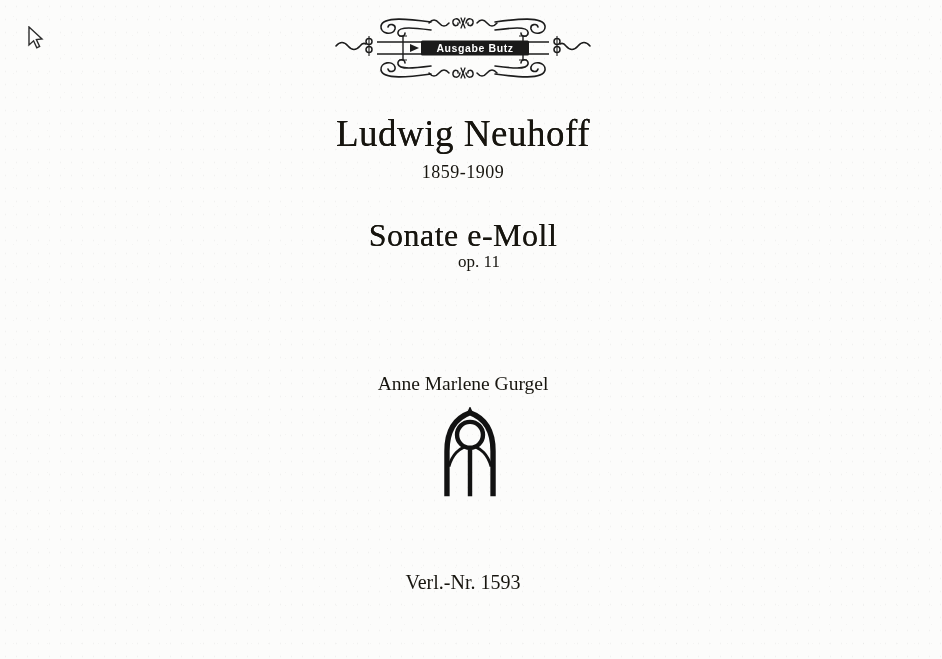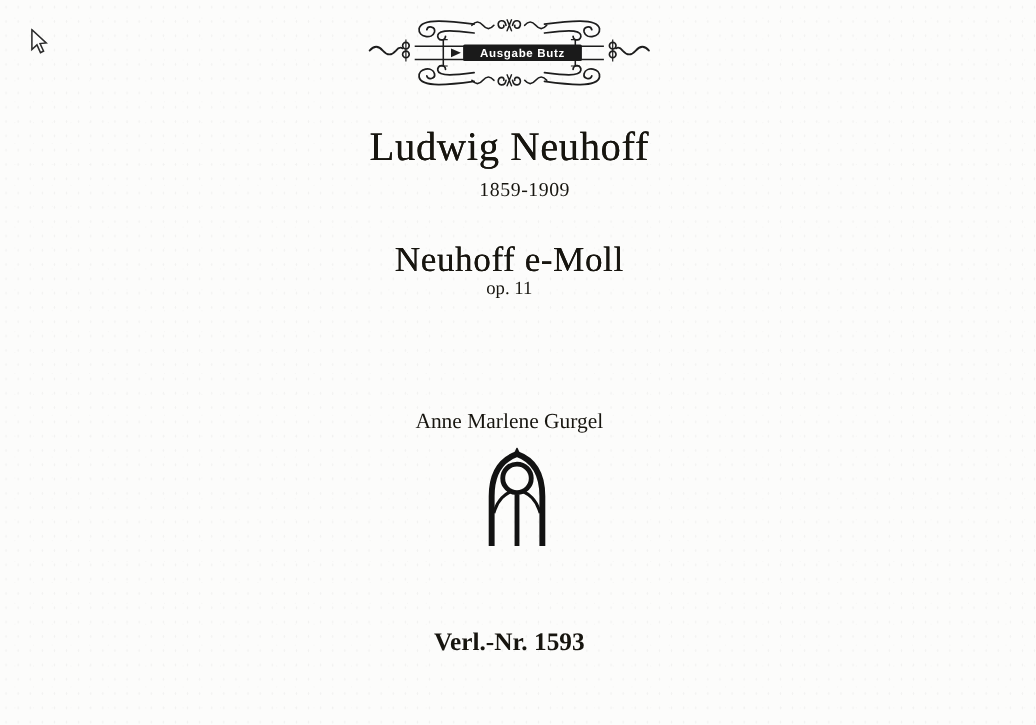--- a/index.html
+++ b/index.html
@@ -16,32 +16,32 @@
   }
   .page { position: absolute; inset: 0; }
 
   .centered {
     position: absolute; left: 0; width: 926px; text-align: center;
     white-space: nowrap;
   }
   .inky { text-shadow: 0 0 0.5px currentColor; }
 
   .composer   { top: 112px; font-size: 37px; letter-spacing: 0.5px; text-align: center; }
-  .life-dates { top: 162px; font-size: 18px; letter-spacing: 0.5px; padding-left: 14px; }
+  .life-dates { top: 162px; font-size: 18px; letter-spacing: 0.5px; }
   .work-title { top: 217px; font-size: 32px; letter-spacing: 0.5px; }
-  .opus       { top: 252px; font-size: 17px; }
+  .opus       { top: 252px; font-size: 17px; margin-left: 16px; }
   .edited-by  { top: 317px; font-size: 16px; }
   .editor     { top: 334px; font-size: 19.5px; margin-top: 39px; }
 
   .publisher-line {
     top: 527px; width: 940px; font-size: 31px;
     font-variant: small-caps; letter-spacing: 1.2px;
   }
   .publisher-line .sep { display: inline-block; margin: 0 14px; transform: translateY(-2px); }
-  .catalog { top: 571px; font-size: 23px; font-weight: bold; }
+  .catalog { top: 571px; font-size: 20px; }
 
   .banner-svg { position: absolute; left: 333px; top: 10px; }
   .logo-svg   { position: absolute; left: 422px; top: 407px; }
   .cursor-svg { position: absolute; left: 26px;  top: 26px; }
 </style>
 </head>
 <body>
 
 <div class="page">
 
@@ -90,21 +90,21 @@
       <path d="M66,26 h8 M66,50 h8 M186,26 h8 M186,50 h8" fill="none" stroke-width="1.1"></path>
       <path d="M86,38 l-9,-4 v8 z" fill="#1d1d1d" stroke="none"></path>
       <path d="M174,38 l9,-4 v8 z" fill="#1d1d1d" stroke="none"></path>
     </g>
     <rect x="88" y="30.5" width="108" height="15" rx="1.5" fill="#1a1a1a"></rect>
     <text x="142" y="42" text-anchor="middle" fill="#ffffff" font-family="Liberation Sans, sans-serif" font-size="10.5" font-weight="bold" letter-spacing="0.6">Ausgabe Butz</text>
   </svg>
 
   <div class="centered composer inky">Ludwig Neuhoff</div>
   <div class="centered life-dates">1859-1909</div>
-  <div class="centered work-title inky">Neuhoff e-Moll</div>
+  <div class="centered work-title inky">Sonate e-Moll</div>
   <div class="centered opus">op. 11</div>
 
   <div class="centered editor">Anne Marlene Gurgel</div>
 
   <svg class="logo-svg" width="96" height="96" viewBox="0 0 100 100">
     <g fill="none" stroke="#121212" stroke-linecap="butt">
       <path d="M26,93 L26,46 C26,22 36,11 50,6 C64,11 74,22 74,46 L74,93" stroke-width="5.6"></path>
       <path d="M46,8 L50,-1 L54,8 Z" fill="#121212" stroke="none"></path>
       <circle cx="50" cy="29" r="13.5" stroke-width="4.6"></circle>
       <path d="M50,44 V93" stroke-width="4.6"></path>

